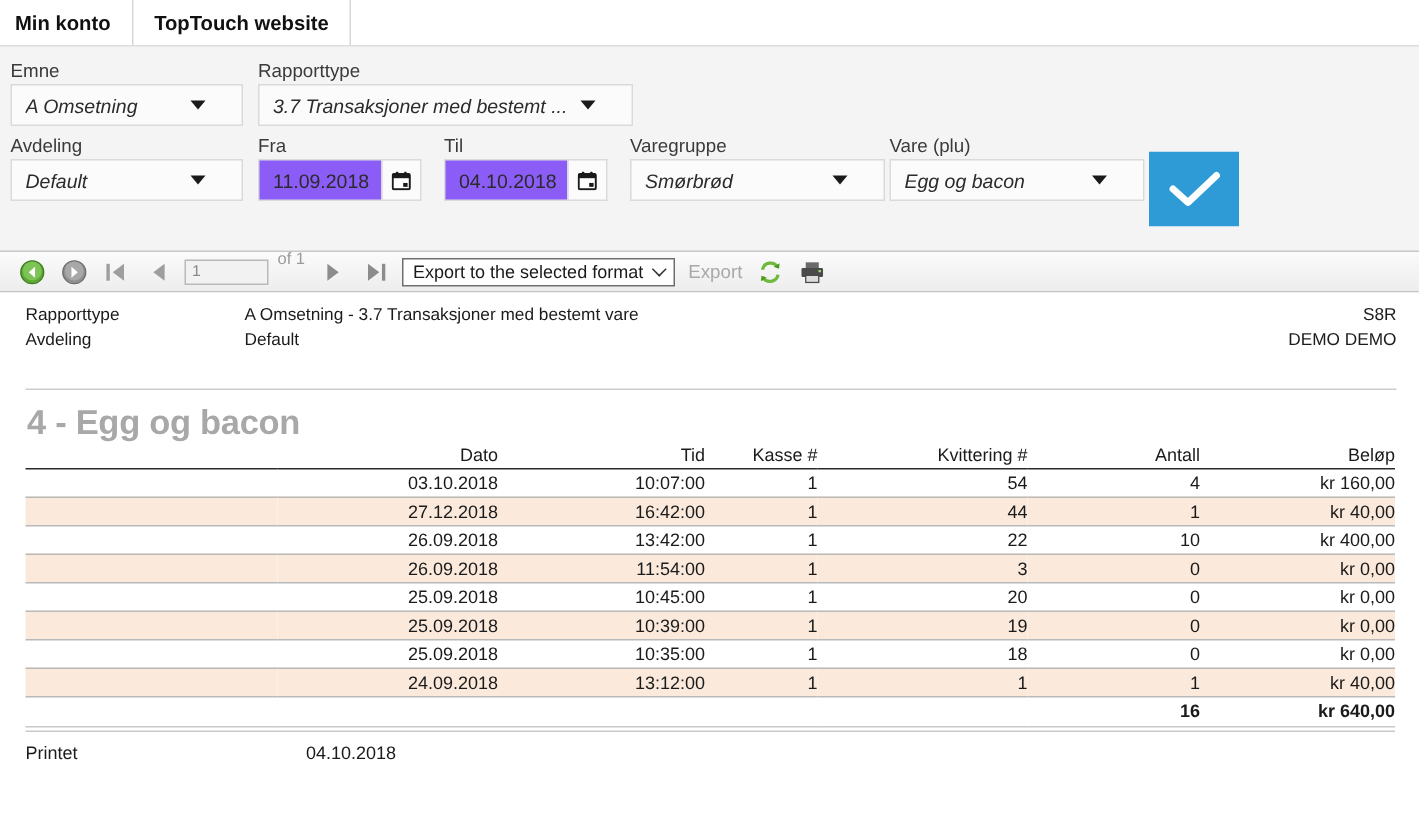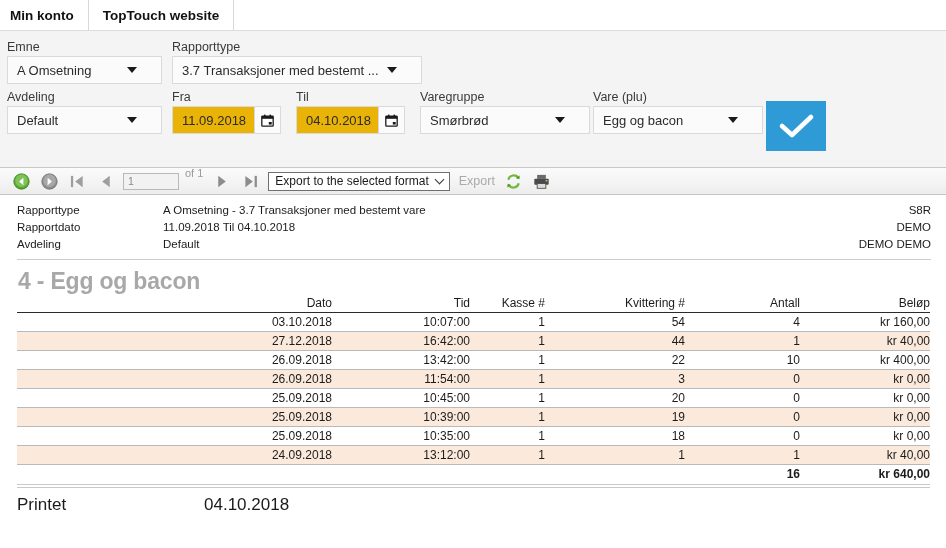--- a/index.html
+++ b/index.html
@@ -52,38 +52,39 @@
     background: #fbfbfb;
     border: 1px solid #dadada;
     display: flex;
     align-items: center;
     padding: 0 24px 0 9px;
     font-size: 13px;
     color: #2b2b2b;
     cursor: pointer;
     white-space: nowrap;
     overflow: hidden;
+    font-style: italic;
   }
   .combo .val { flex: 1; overflow: hidden; text-overflow: clip; }
   .caret {
     width: 0; height: 0;
     border-left: 5px solid transparent;
     border-right: 5px solid transparent;
     border-top: 6px solid #1a1a1a;
     margin-left: 6px;
     flex: none;
   }
   .datebox {
     height: 28px;
     display: flex;
     align-items: stretch;
   }
   .dateinput {
     width: 83px;
-    background: #eab308;
+    background: #8b5cf6;
     border: 1px solid #dadada;
     display: flex;
     align-items: center;
     padding-left: 9px;
     font-size: 13px;
     color: #2b2b2b;
   }
   .calbtn {
     width: 26px;
     background: #fbfbfb;
@@ -232,21 +233,21 @@
     position: absolute;
     left: 17px; top: 292px;
     width: 913px;
     border-top: 1px solid #c9c9c9;
   }
   #footer {
     position: absolute;
     left: 0; top: 300px;
     width: 100%;
     height: 18px;
-    font-size: 17px;
+    font-size: 12px;
     color: #1b1b1b;
   }
   #footer .mlab { left: 17px; }
   #footer .mval { left: 204px; }
 </style>
 </head>
 <body>
 
 <div id="tabbar">
   <div class="tab">
@@ -402,25 +403,20 @@
   </div>
 </div>
 
 <div id="report">
 
   <div id="meta">
     <div class="metarow">
       <span class="mlab">Rapporttype</span>
       <span class="mval">A Omsetning - 3.7 Transaksjoner med bestemt vare</span>
       <span class="mright">S8R</span>
-    </div>
-    <div class="metarow">
-      <span class="mlab">Rapportdato</span>
-      <span class="mval">11.09.2018 Til 04.10.2018</span>
-      <span class="mright">DEMO</span>
     </div>
     <div class="metarow">
       <span class="mlab">Avdeling</span>
       <span class="mval">Default</span>
       <span class="mright">DEMO DEMO</span>
     </div>
     <div id="metahr"></div>
   </div>
 
   <div id="reptitle">4 - Egg og bacon</div>

